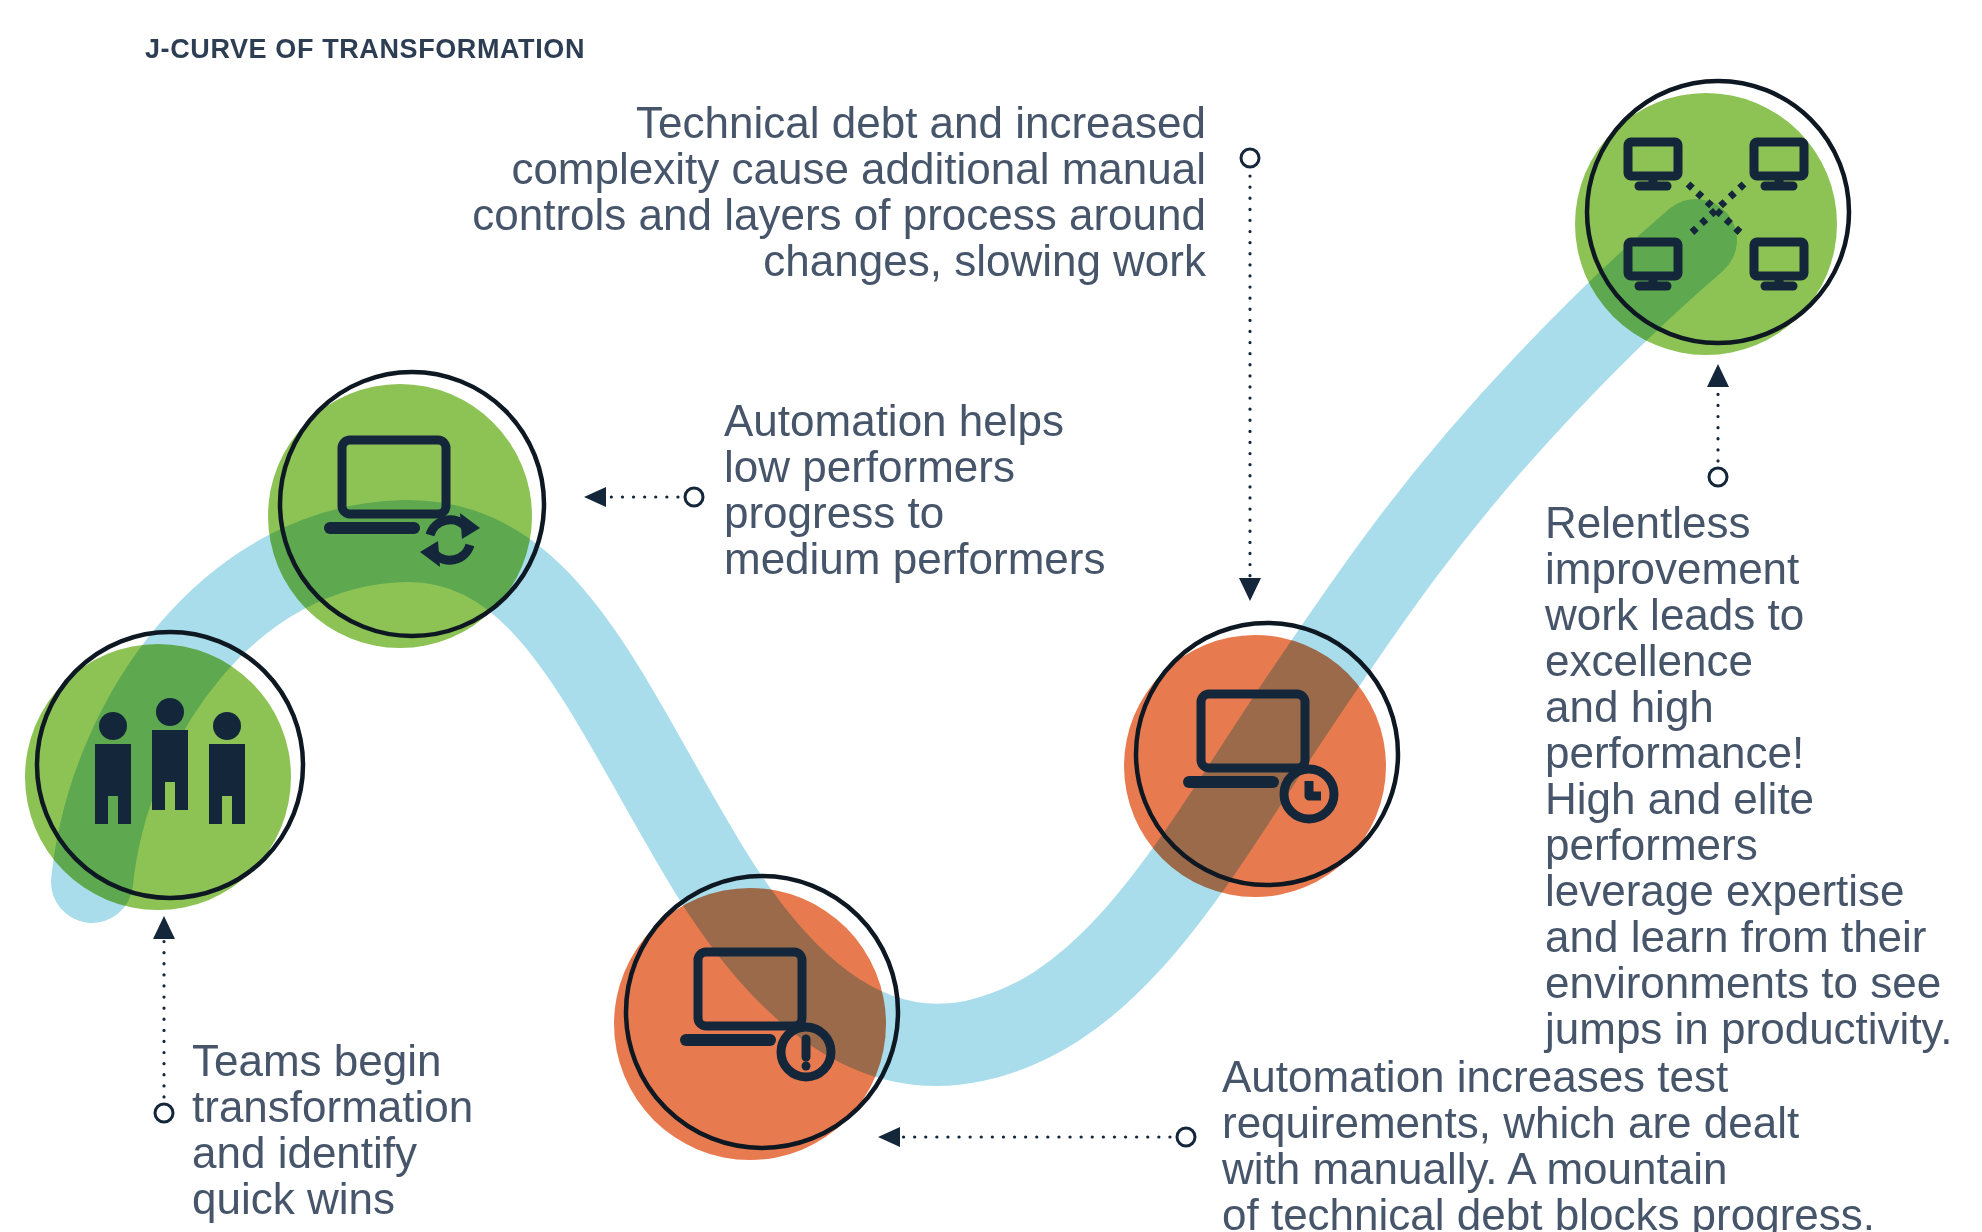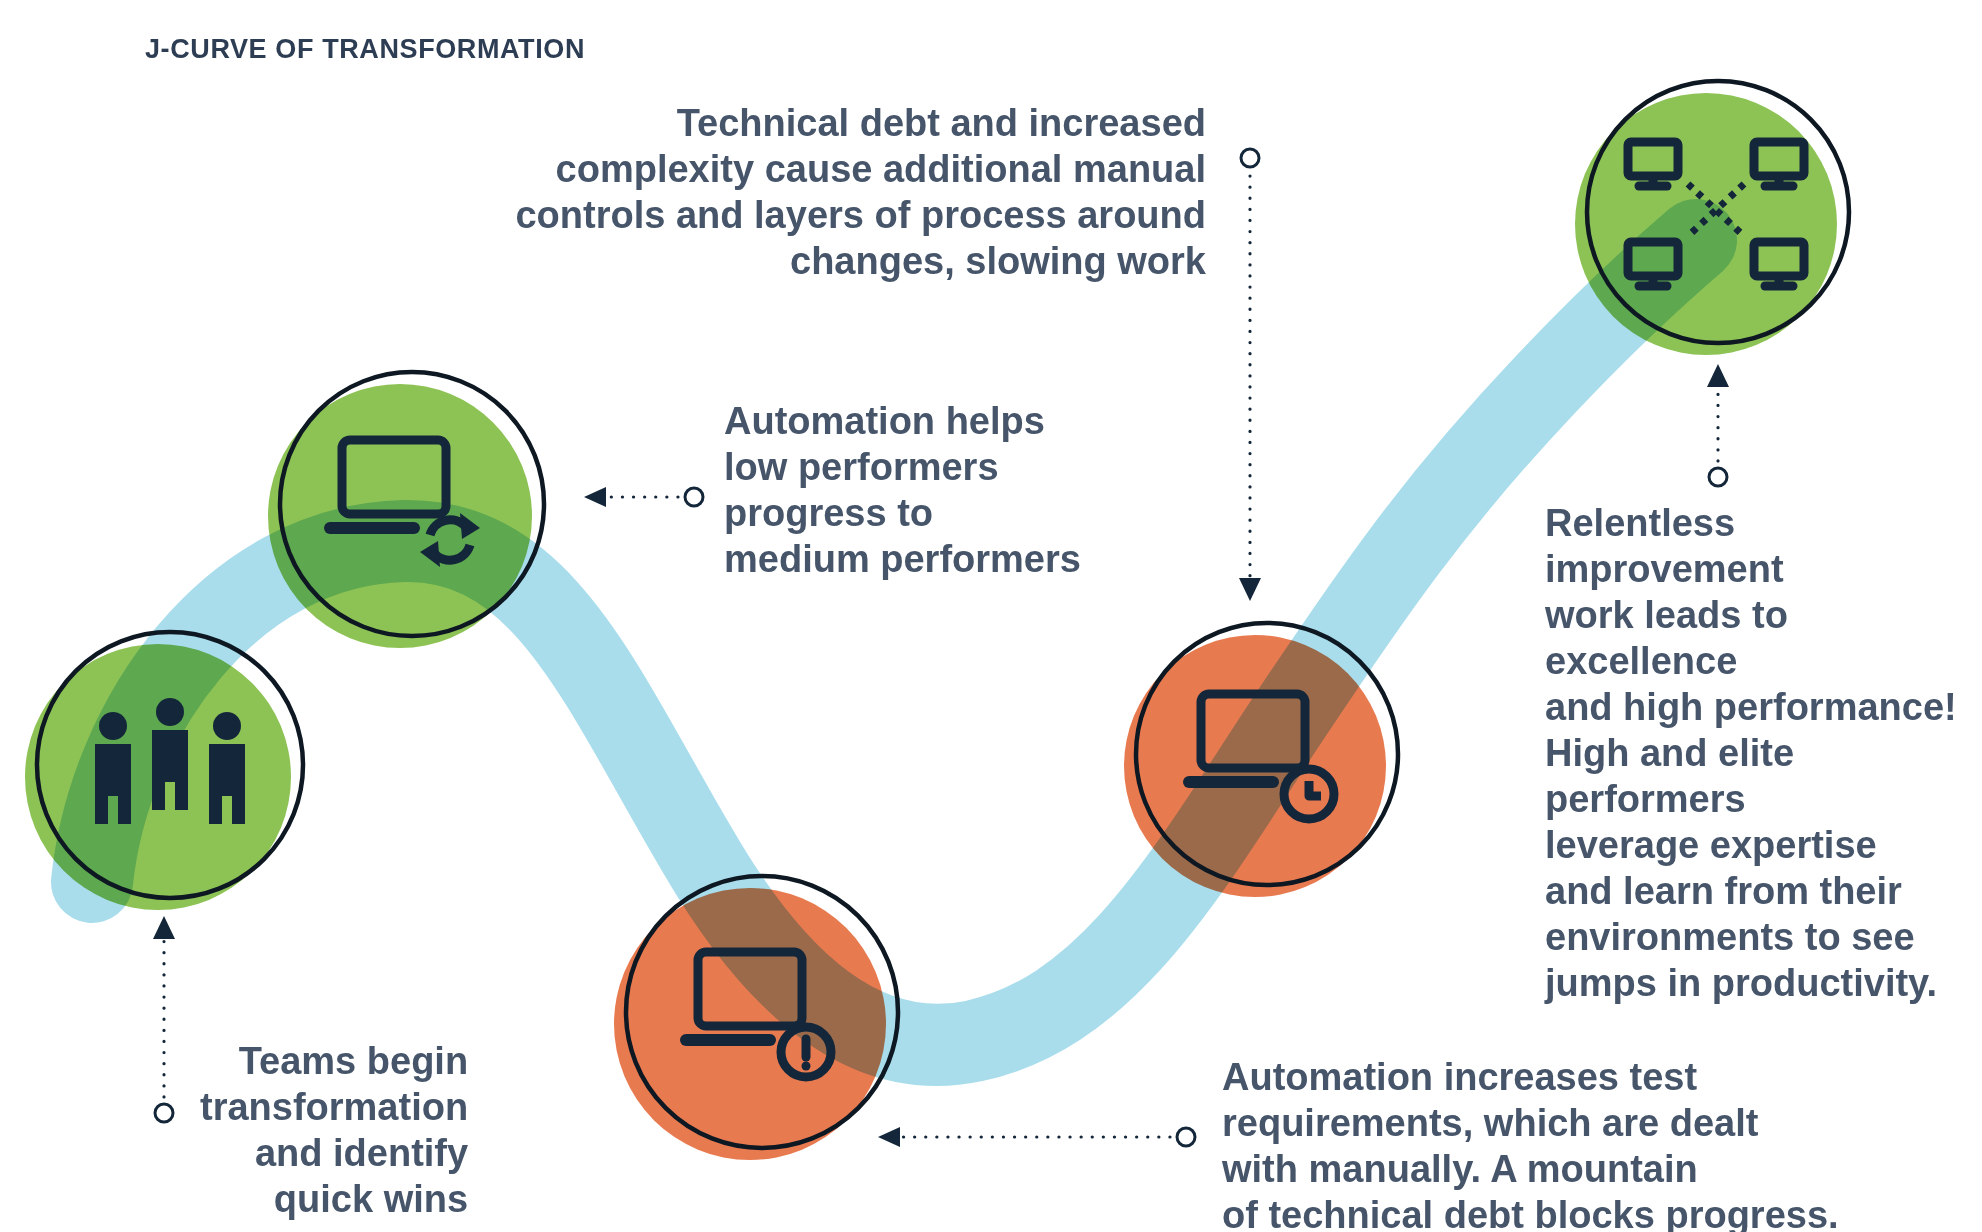--- a/index.html
+++ b/index.html
@@ -42,28 +42,28 @@
   .leader-arrow{fill:var(--color-icon);stroke:none;}
   .net-x{fill:none;stroke:var(--color-icon);stroke-width:7;stroke-dasharray:6 7;}
 
   .title{
     position:absolute;top:34px;left:145px;
     font-size:27px;font-weight:700;letter-spacing:0.6px;
     color:var(--color-title);
   }
   .ann{
     position:absolute;
-    font-size:38px;line-height:46px;font-weight:700;
+    font-size:44px;line-height:46px;font-weight:400;
     color:var(--color-text);
     white-space:pre-line;
   }
   #ann-technical-debt{top:100px;right:776px;text-align:right;}
   #ann-automation-helps{top:398px;left:724px;}
   #ann-relentless{top:500px;left:1545px;}
-  #ann-teams-begin{top:1038px;left:200px;text-align:right;}
+  #ann-teams-begin{top:1038px;left:192px;}
   #ann-automation-increases{top:1054px;left:1222px;}
 </style>
 </head>
 <body>
 
 <div class="stage">
 
   <svg class="canvas" width="1982" height="1232" viewBox="0 0 1982 1232">
     <defs>
       <g id="person">

